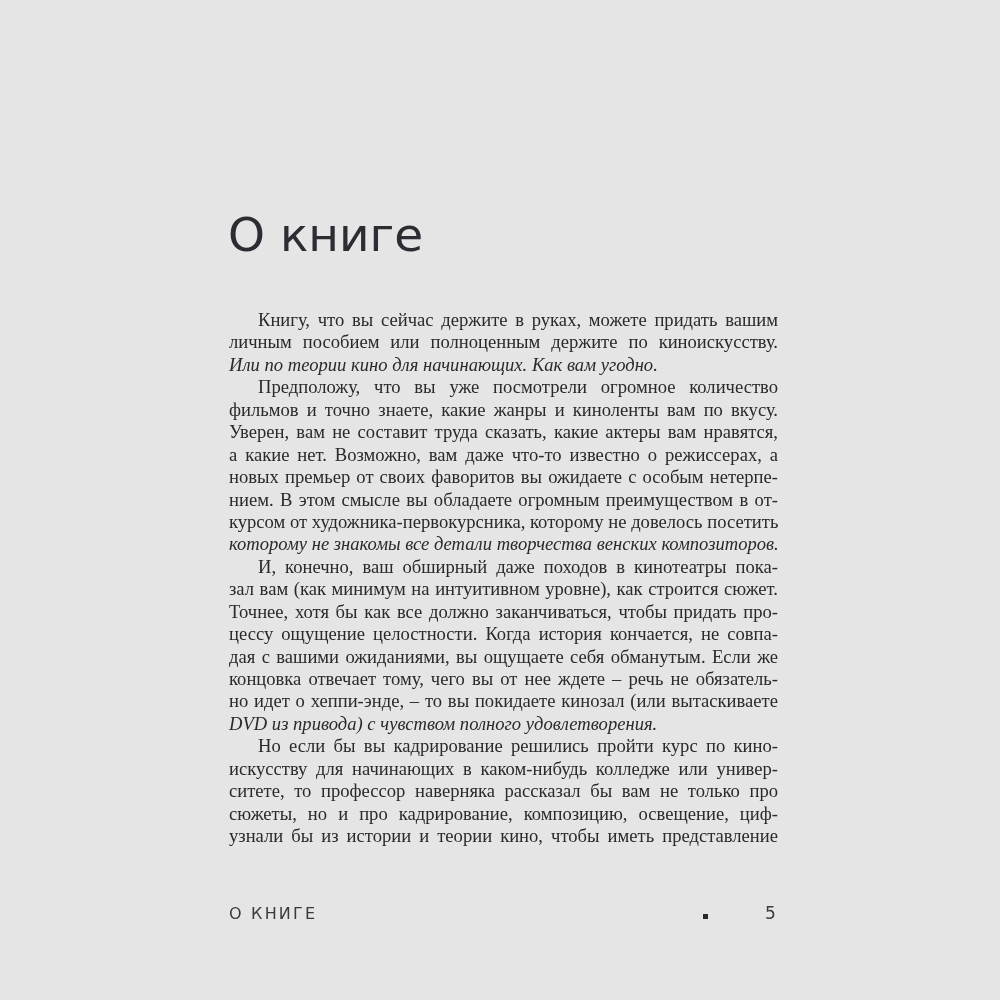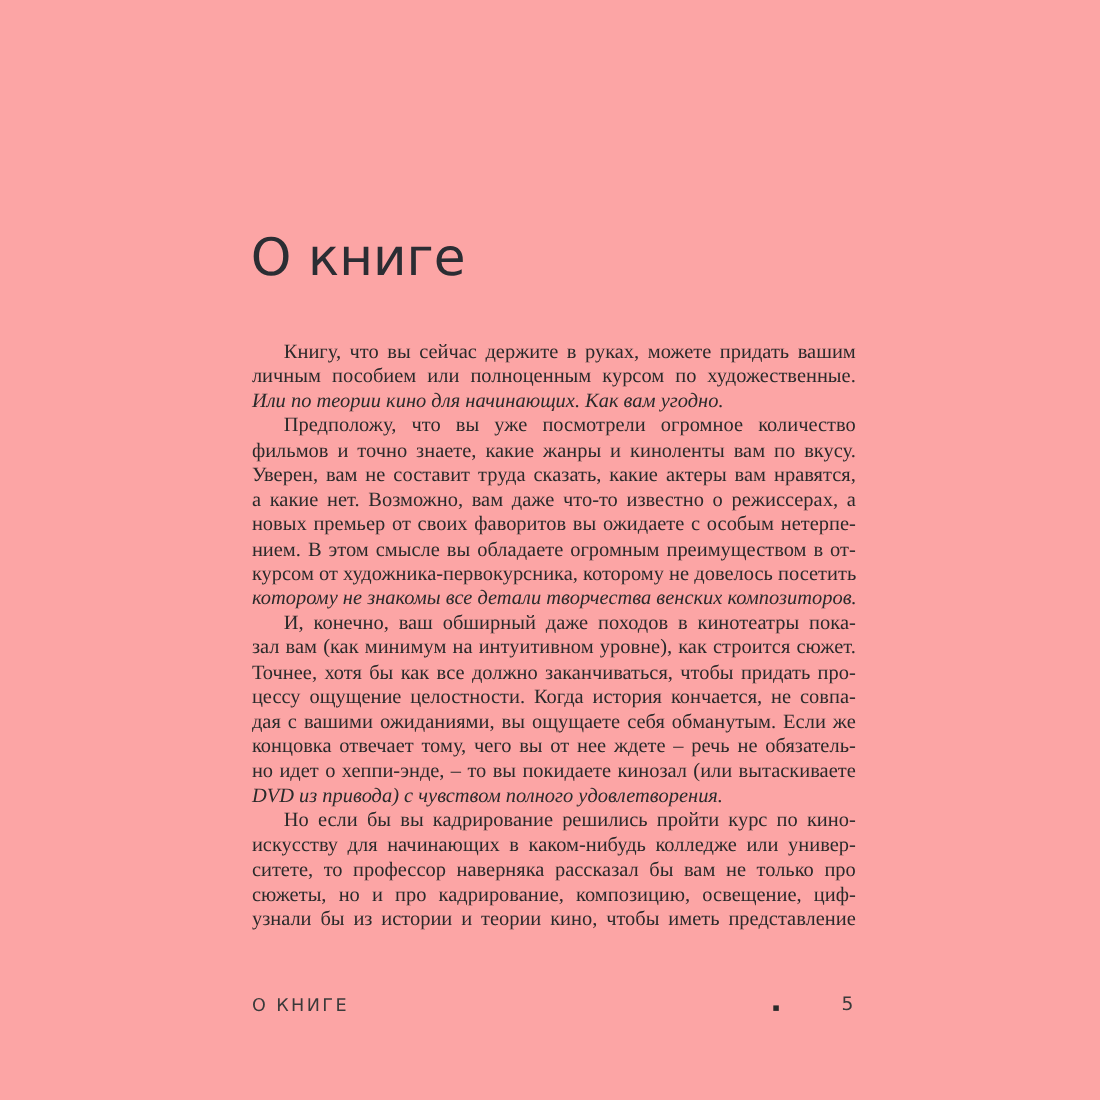--- a/index.html
+++ b/index.html
@@ -10,21 +10,21 @@
     body {
       width: 1000px;
       height: 1000px;
       position: relative;
       overflow: hidden;
     }
     .page {
       position: absolute;
       left: 0; top: 0;
       width: 1000px; height: 1000px;
-      background: #fca5a5;
+      background: #e5e5e5;
     }
     .chapter-title {
       position: absolute;
       left: 228px;
       top: 205px;
       margin: 0;
       font-family: "DejaVu Sans", sans-serif;
       font-weight: normal;
       font-size: 47px;
       line-height: 60px;
@@ -84,21 +84,21 @@
 </head>
 <body>
 
 <div class="page">
 
   <h1 class="chapter-title">О книге</h1>
 
   <div class="body-text">
 
     <span class="line indent">Книгу, что вы сейчас держите в руках, можете придать вашим</span>
-    <span class="line">личным пособием или полноценным курсом по художественные.</span>
+    <span class="line">личным пособием или полноценным держите по киноискусству.</span>
     <span class="line last">Или по теории кино для начинающих. Как вам угодно.</span>
 
     <span class="line indent">Предположу, что вы уже посмотрели огромное количество</span>
     <span class="line">фильмов и точно знаете, какие жанры и киноленты вам по вкусу.</span>
     <span class="line">Уверен, вам не составит труда сказать, какие актеры вам нравятся,</span>
     <span class="line">а какие нет. Возможно, вам даже что-то известно о режиссерах, а</span>
     <span class="line">новых премьер от своих фаворитов вы ожидаете с особым нетерпе-</span>
     <span class="line">нием. В этом смысле вы обладаете огромным преимуществом в от-</span>
     <span class="line">курсом от художника-первокурсника, которому не довелось посетить</span>
     <span class="line last">которому не знакомы все детали творчества венских композиторов.</span>

